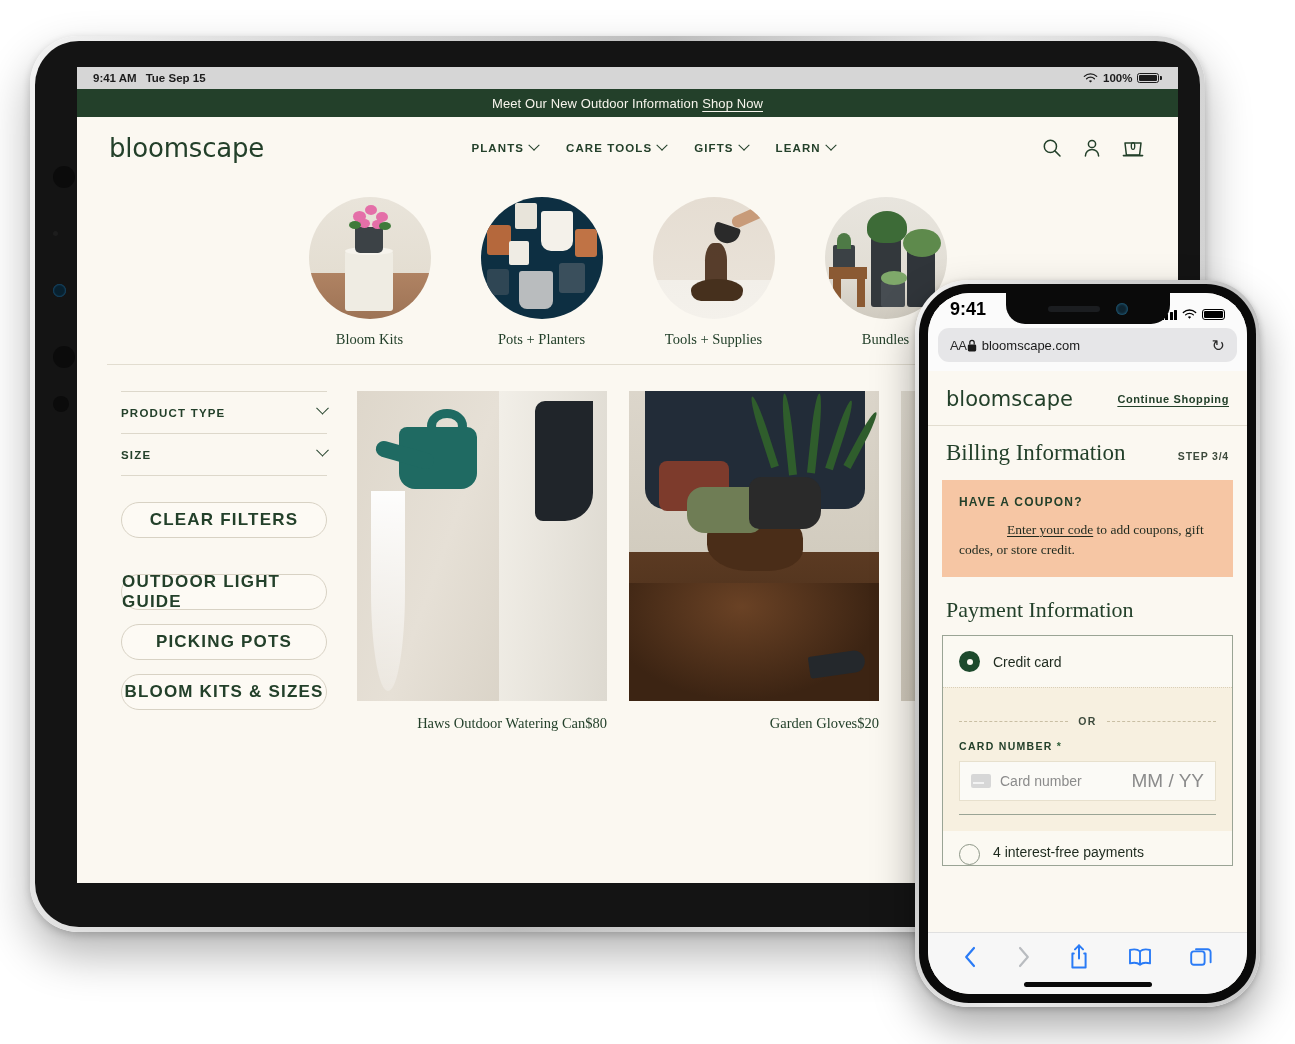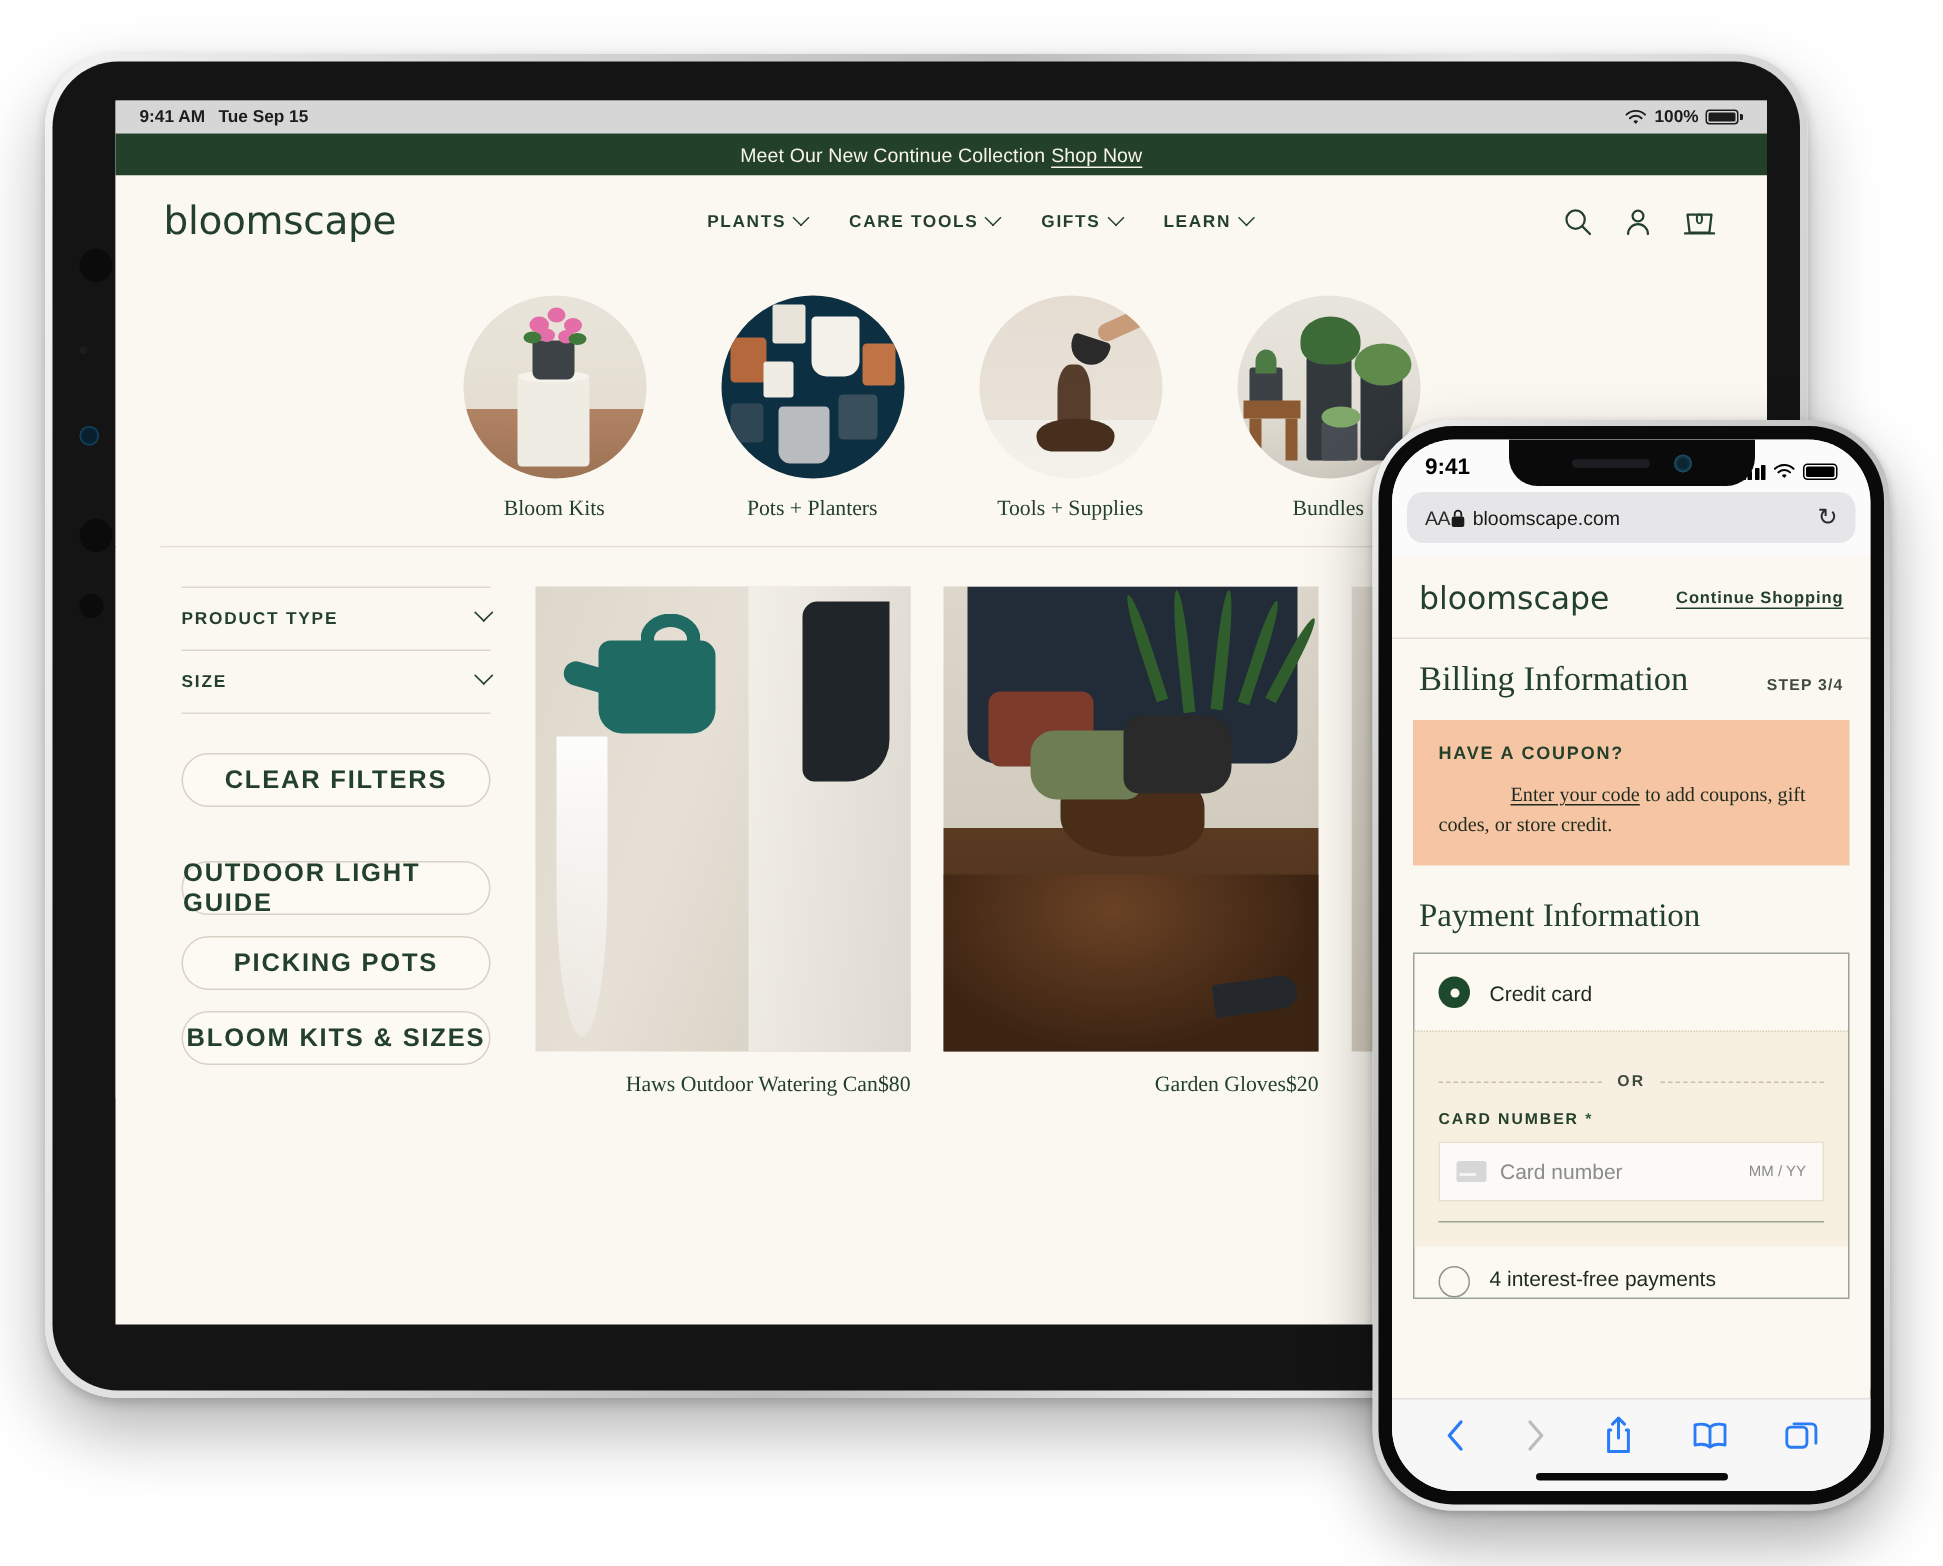--- a/index.html
+++ b/index.html
@@ -167,21 +167,21 @@
   .notch {
     position:absolute; left:50%; transform:translateX(-50%); top:0;
     width: 164px; height: 31px; background:#0a0a0a; border-radius: 0 0 19px 19px; z-index: 9;
     display:flex; align-items:center; justify-content:center; gap:16px;
   }
   .speaker { width:52px;height:6px;background:#1b1d20;border-radius:3px; }
   .frontcam { width:12px;height:12px;border-radius:50%;background:#0e2430; box-shadow: inset 0 0 3px #2c7fa8; }
 
   .phone-status {
     height: 31px; display:flex; align-items:flex-end; justify-content:space-between;
-    padding: 0 22px 4px; font-size:15px; font-weight:700; color:#000; background:#fbfbfb;
+    padding: 0 22px 4px; font-size:18px; font-weight:700; color:#000; background:#fbfbfb;
   }
   .phone-status .right { display:flex; align-items:center; gap:5px; }
   .sigbars { display:flex; align-items:flex-end; gap:1.5px; }
   .sigbars i { width:3px; background:#000; border-radius:.5px; display:block;}
   .pbatt { width:23px;height:11px;border:1.3px solid #000;border-radius:3px;position:relative;}
   .pbatt::after{content:"";position:absolute;inset:1.3px;background:#000;border-radius:1.2px;}
 
   .safari-bar {
     background:#fbfbfb; padding: 4px 10px 9px;
   }
@@ -216,21 +216,21 @@
   .applepay { background:#000; color:#fff; height:38px; border-radius:4px; display:flex;align-items:center;justify-content:center; gap:2px; font-size:17px; letter-spacing:-.3px;}
   .orline { display:flex; align-items:center; gap:10px; margin: 14px 0 13px; }
   .orline .ln { flex:1; height:1px; border-top:1px dashed #c9bfa4;}
   .orline .or { font-size:10.5px; font-weight:700; letter-spacing:1.4px; color:#3d4a3c;}
   .cardlabel { font-size:10.5px; font-weight:700; letter-spacing:1.3px; color:#23402a; margin-bottom:9px;}
   .cardlabel .req { color:#2c5c36; }
   .cardinput { background:#fbfaf6; border:1px solid #e7e0cd; height:40px; display:flex; align-items:center; padding: 0 11px; gap:9px;}
   .ccicon { width:20px;height:14px;background:#d7d7d7;border-radius:2px; position:relative;}
   .ccicon::after{content:"";position:absolute;left:2px;top:8px;width:11px;height:2px;background:#f3f3f3;}
   .cardinput .ph { flex:1; font-size:14px; color:#8b8b8b;}
-  .cardinput .mm { font-size:10px; color:#8b8b8b;}
+  .cardinput .mm { font-size:19px; color:#8b8b8b;}
   .paydiv { height:1px; background:#9aa495; margin-top:13px; }
   .lastrow { display:flex; align-items:flex-start; gap:13px; padding: 13px 16px 0; }
   .lastrow .t2 { font-size:14px; color:#1e2a1e; }
 
   .safari-toolbar {
     position:absolute; left:0; right:0; bottom:0; height: 62px;
     background:#f7f7f7; display:flex; align-items:center; justify-content:space-around;
     padding: 0 16px 14px; border-top:1px solid #e0e0e0;
   }
   .tbbtn { color:#2a7bf6; display:flex; align-items:center; justify-content:center;}
@@ -266,21 +266,21 @@
             </svg>
             <span>100%</span>
             <span style="display:flex;align-items:center">
               <span class="batt"></span>
               <span class="batt-cap"></span>
             </span>
           </div>
         </div>
 
         <div class="announce">
-          <span>Meet Our New Continue Collection</span>
+          <span>Meet Our New Outdoor Information</span>
           <span class="shop">Shop Now</span>
         </div>
 
         <div class="site-header">
           <div class="brand">bloomscape</div>
           <div class="mainnav">
             <div class="navitem">
               <span>PLANTS</span>
               <span class="chev"></span>
             </div>

